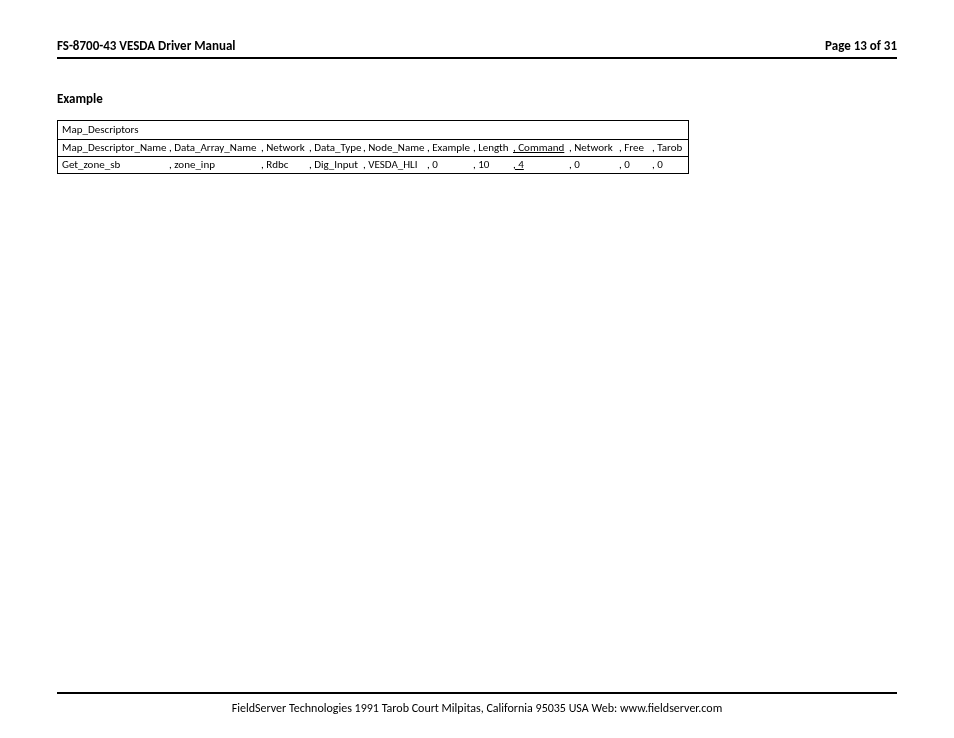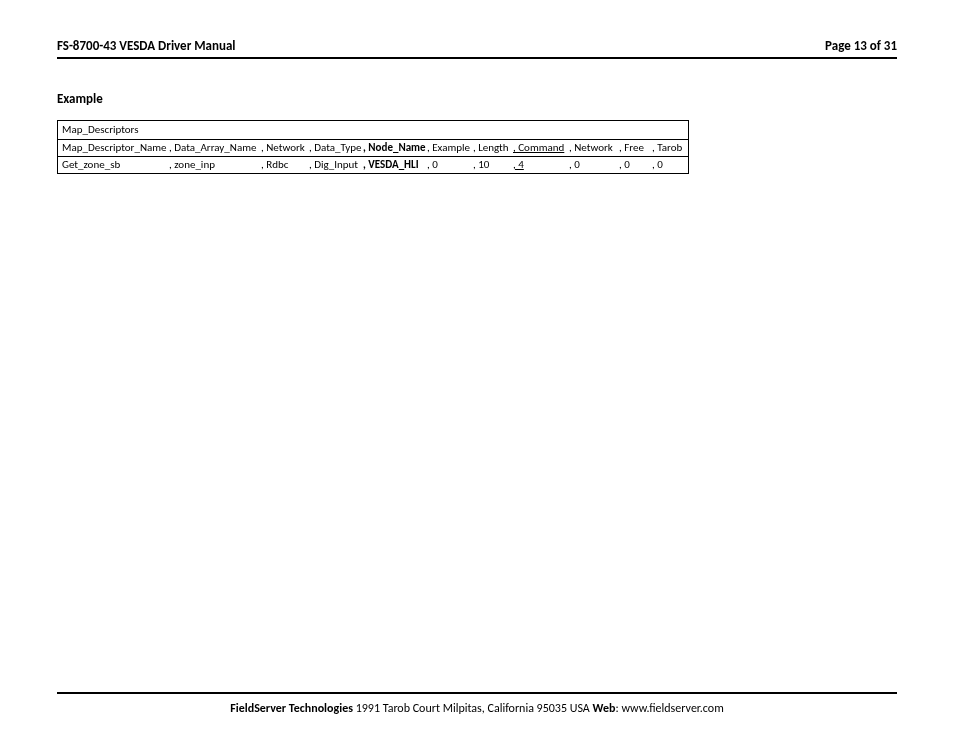--- a/index.html
+++ b/index.html
@@ -50,39 +50,39 @@
     border-bottom: 1px solid #000;
   }
   .cell {
     white-space: nowrap;
     padding: 0;
   }
   .c0  { width: 111px; padding-left: 4px; }
   .c1  { width:  92px; }
   .c2  { width:  48px; }
   .c3  { width:  54px; }
-  .c4  { width:  64px; font-weight: bold; }
+  .c4  { width:  64px; }
   .c5  { width:  46px; }
   .c6  { width:  40px; }
   .c7  { width:  56px; text-decoration: underline; }
   .c8  { width:  50px; }
   .c9  { width:  33px; }
   .c10 { width:  34px; }
   .footer {
     position: absolute;
     left: 57px;
     right: 57px;
     bottom: 22px;
     text-align: center;
     font-size: 12px;
     line-height: 1.35;
     border-top: 2.5px solid #000;
     padding-top: 6px;
   }
-  .footer .lbl { font-weight: 700; }
+  .footer .lbl { font-weight: 400; }
 </style>
 </head>
 <body>
 
 <div class="page">
 
   <div class="header-line">
     <span>FS-8700-43 VESDA Driver Manual</span>
     <span>Page 13 of 31</span>
   </div>

